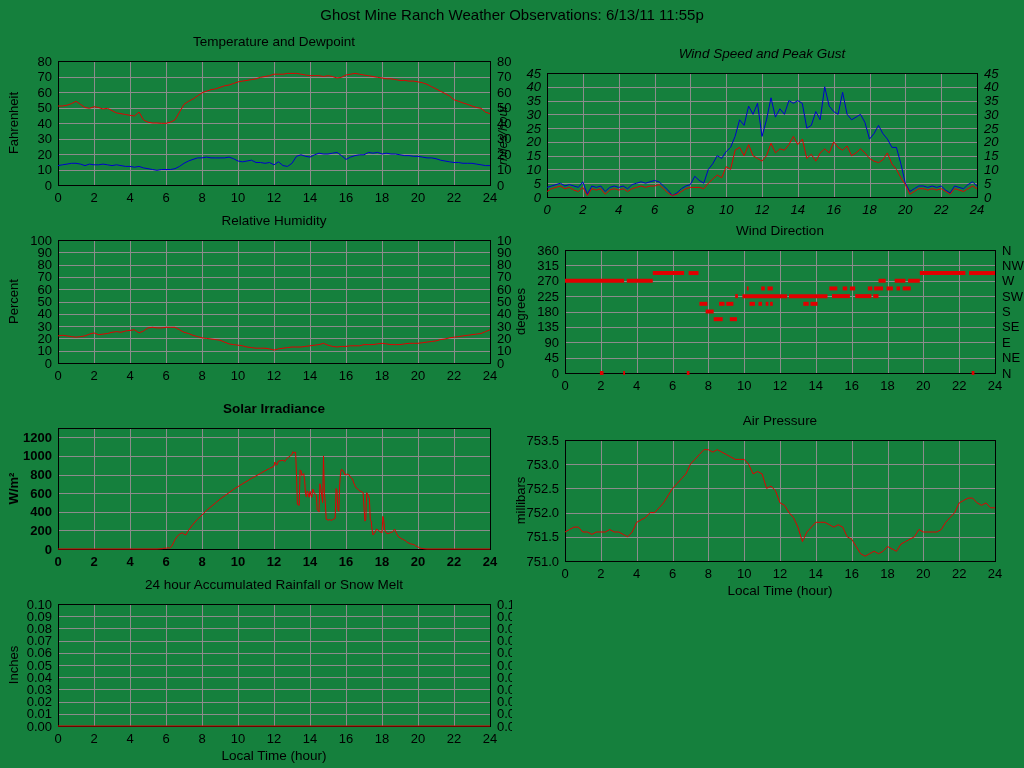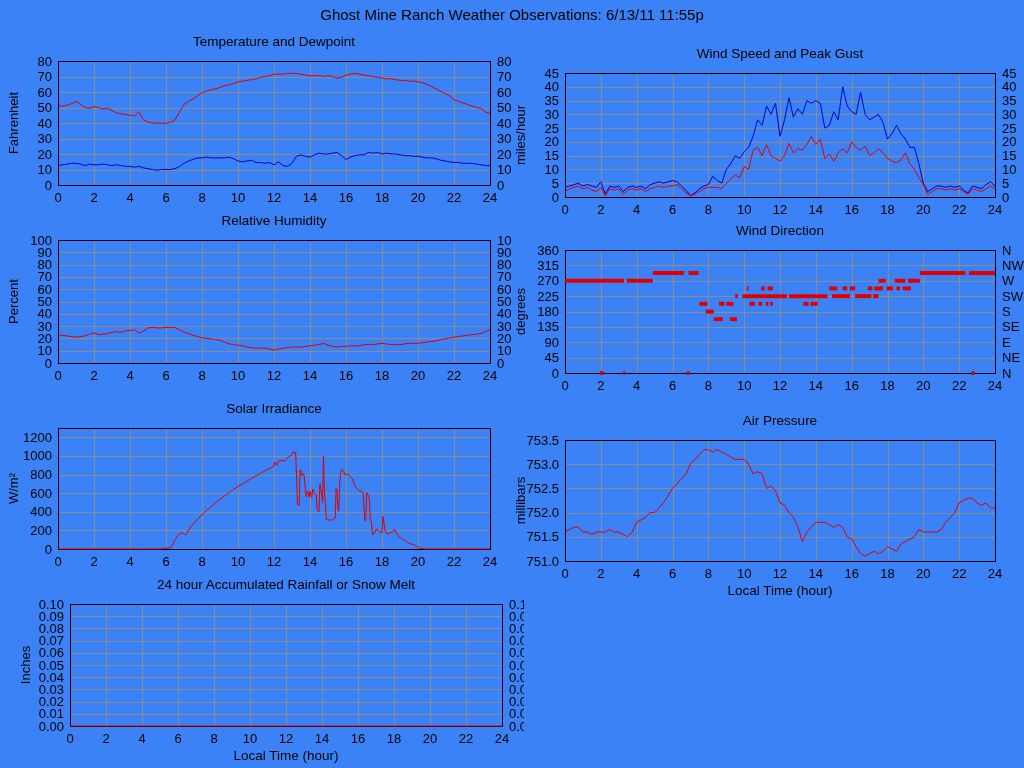--- a/index.html
+++ b/index.html
@@ -1,16 +1,16 @@
 <!DOCTYPE html>
 <html><head>
 <meta charset="utf-8">
 <style>
   html,body{margin:0;padding:0;background:#ffffff;}
-  #page{position:relative;width:1024px;height:768px;background:#3b82f6;overflow:hidden;
+  #page{position:relative;width:1024px;height:768px;background:#15803d;overflow:hidden;
         font-family:"Liberation Sans", sans-serif;color:#000;}
   #main-title{position:absolute;top:6px;left:0;width:1024px;margin:0;text-align:center;
               font-size:15px;font-weight:normal;}
   .chart{position:absolute;}
   svg text{font-family:"Liberation Sans", sans-serif;fill:#000;}
 </style>
 </head>
 <body>
 
 <div id="page">
@@ -70,21 +70,21 @@
         <text x="274" y="178" text-anchor="middle" font-size="13">12</text>
         <text x="310" y="178" text-anchor="middle" font-size="13">14</text>
         <text x="346" y="178" text-anchor="middle" font-size="13">16</text>
         <text x="382" y="178" text-anchor="middle" font-size="13">18</text>
         <text x="418" y="178" text-anchor="middle" font-size="13">20</text>
         <text x="454" y="178" text-anchor="middle" font-size="13">22</text>
         <text x="490" y="178" text-anchor="middle" font-size="13">24</text>
         <polyline points="58.0,82.0 62.5,82.0 67.0,81.2 71.5,79.6 76.0,77.3 80.5,80.4 85.0,83.5 89.5,84.3 94.0,82.7 98.5,83.5 103.0,85.0 107.5,84.3 112.0,86.6 116.5,88.9 121.0,89.7 125.5,90.5 130.0,91.3 134.5,92.0 139.0,88.1 143.5,95.9 148.0,98.2 152.5,99.0 157.0,99.0 161.5,99.3 166.0,99.3 170.5,98.2 175.0,95.9 179.5,88.1 184.0,80.4 188.5,77.3 193.0,75.0 197.5,71.9 202.0,68.8 206.5,67.2 211.0,65.7 215.5,64.9 220.0,63.4 224.5,61.8 229.0,61.0 233.5,59.5 238.0,57.9 242.5,57.1 247.0,56.4 251.5,55.6 256.0,54.8 260.5,53.3 265.0,52.5 269.5,51.7 274.0,50.2 278.5,50.2 283.0,50.2 287.5,49.4 292.0,49.4 296.5,49.4 301.0,50.2 305.5,51.0 310.0,51.7 314.5,51.7 319.0,51.7 323.5,52.5 328.0,51.7 332.5,52.5 337.0,54.0 341.5,53.3 346.0,51.0 350.5,50.2 355.0,49.4 359.5,50.2 364.0,51.0 368.5,51.7 373.0,52.5 377.5,53.3 382.0,54.0 386.5,54.8 391.0,54.8 395.5,55.6 400.0,56.4 404.5,56.4 409.0,57.1 413.5,57.1 418.0,57.9 422.5,58.7 427.0,60.3 431.5,62.6 436.0,64.9 440.5,67.2 445.0,69.5 449.5,71.9 454.0,75.8 458.5,77.3 463.0,78.9 467.5,80.4 472.0,82.0 476.5,83.5 481.0,84.3 485.5,88.1 490.0,89.7" fill="none" stroke="#e00000" stroke-width="1"></polyline>
         <polyline points="58.0,141.6 62.5,140.8 67.0,140.1 71.5,139.3 76.0,139.3 80.5,140.1 85.0,141.6 89.5,140.1 94.0,140.8 98.5,140.8 103.0,140.1 107.5,140.8 112.0,141.6 116.5,140.8 121.0,141.6 125.5,142.4 130.0,142.4 134.5,143.2 139.0,142.4 143.5,143.9 148.0,144.7 152.5,145.5 157.0,146.3 161.5,145.5 166.0,145.5 170.5,145.5 175.0,144.7 179.5,142.4 184.0,139.3 188.5,137.0 193.0,135.4 197.5,133.9 202.0,133.9 206.5,133.1 211.0,133.9 215.5,133.9 220.0,133.9 224.5,133.9 229.0,133.1 233.5,134.7 238.0,137.0 242.5,137.8 247.0,137.0 251.5,136.2 256.0,138.5 260.5,138.5 265.0,139.3 269.5,138.5 274.0,140.8 278.5,137.8 283.0,141.6 287.5,142.4 292.0,139.3 296.5,132.3 301.0,130.8 305.5,132.3 310.0,133.1 314.5,130.8 319.0,129.2 323.5,130.0 328.0,130.0 332.5,129.2 337.0,128.4 341.5,131.6 346.0,135.4 350.5,133.1 355.0,131.6 359.5,130.8 364.0,130.8 368.5,128.4 373.0,129.2 377.5,128.4 382.0,130.0 386.5,129.2 391.0,130.0 395.5,130.0 400.0,130.8 404.5,131.6 409.0,131.6 413.5,132.3 418.0,132.3 422.5,133.1 427.0,133.9 431.5,133.9 436.0,134.7 440.5,136.2 445.0,137.0 449.5,137.8 454.0,138.5 458.5,138.5 463.0,139.3 467.5,139.3 472.0,139.3 476.5,140.1 481.0,140.8 485.5,141.6 490.0,141.6" fill="none" stroke="#0000cc" stroke-width="1"></polyline>
       </svg></div>
-  <div class="chart" style="left: 512px; top: 36px; width: 512px; height: 180px;"><svg width="512" height="180">
+  <div class="chart" style="left: 494px; top: 36px; width: 512px; height: 180px; font-style: italic;"><svg width="512" height="180">
         <g stroke="#8c8c8c" stroke-width="1">
           <line x1="53.5" y1="37" x2="53.5" y2="161"></line>
           <line x1="89.5" y1="37" x2="89.5" y2="161"></line>
           <line x1="125.5" y1="37" x2="125.5" y2="161"></line>
           <line x1="161.5" y1="37" x2="161.5" y2="161"></line>
           <line x1="196.5" y1="37" x2="196.5" y2="161"></line>
           <line x1="232.5" y1="37" x2="232.5" y2="161"></line>
           <line x1="268.5" y1="37" x2="268.5" y2="161"></line>
           <line x1="304.5" y1="37" x2="304.5" y2="161"></line>
           <line x1="340.5" y1="37" x2="340.5" y2="161"></line>
@@ -304,21 +304,21 @@
         <line x1="291.3" y1="89.8125" x2="296.7" y2="89.8125" stroke="#e00000" stroke-width="4"></line>
         <line x1="298.5" y1="89.8125" x2="305.6" y2="89.8125" stroke="#e00000" stroke-width="4"></line>
         <line x1="193.6" y1="97.5" x2="201.7" y2="97.5" stroke="#e00000" stroke-width="4"></line>
         <line x1="201.7" y1="105.1875" x2="210.7" y2="105.1875" stroke="#e00000" stroke-width="4"></line>
         <line x1="217.8" y1="105.1875" x2="225.0" y2="105.1875" stroke="#e00000" stroke-width="4"></line>
         <line x1="87.9" y1="159" x2="91.5" y2="159" stroke="#e00000" stroke-width="4"></line>
         <line x1="111.2" y1="159" x2="113.0" y2="159" stroke="#e00000" stroke-width="4"></line>
         <line x1="174.8" y1="159" x2="177.5" y2="159" stroke="#e00000" stroke-width="4"></line>
         <line x1="459.7" y1="159" x2="462.4" y2="159" stroke="#e00000" stroke-width="4"></line>
       </svg></div>
-  <div class="chart" style="left: 0px; top: 396px; width: 512px; height: 182px;"><svg width="512" height="182">
+  <div class="chart" style="left: 0px; top: 396px; width: 512px; height: 182px; font-weight: bold;"><svg width="512" height="182">
         <g stroke="#8c8c8c" stroke-width="1">
           <line x1="58.5" y1="32" x2="58.5" y2="153"></line>
           <line x1="94.5" y1="32" x2="94.5" y2="153"></line>
           <line x1="130.5" y1="32" x2="130.5" y2="153"></line>
           <line x1="166.5" y1="32" x2="166.5" y2="153"></line>
           <line x1="202.5" y1="32" x2="202.5" y2="153"></line>
           <line x1="238.5" y1="32" x2="238.5" y2="153"></line>
           <line x1="274.5" y1="32" x2="274.5" y2="153"></line>
           <line x1="310.5" y1="32" x2="310.5" y2="153"></line>
           <line x1="346.5" y1="32" x2="346.5" y2="153"></line>
@@ -399,21 +399,21 @@
         <text x="268" y="170" text-anchor="middle" font-size="13">12</text>
         <text x="303.83333333333337" y="170" text-anchor="middle" font-size="13">14</text>
         <text x="339.66666666666663" y="170" text-anchor="middle" font-size="13">16</text>
         <text x="375.5" y="170" text-anchor="middle" font-size="13">18</text>
         <text x="411.33333333333337" y="170" text-anchor="middle" font-size="13">20</text>
         <text x="447.16666666666663" y="170" text-anchor="middle" font-size="13">22</text>
         <text x="483" y="170" text-anchor="middle" font-size="13">24</text>
         <text x="268" y="187" text-anchor="middle" font-size="13.5">Local Time (hour)</text>
         <polyline points="53.0,124.0 57.5,121.5 62.0,119.1 66.4,119.1 70.9,124.0 75.4,124.0 79.9,126.4 84.4,124.0 88.8,124.0 93.3,124.0 97.8,121.5 102.3,124.0 106.8,124.0 111.2,126.4 115.7,128.8 120.2,124.0 124.7,114.3 129.1,111.9 133.6,109.4 138.1,104.6 142.6,104.6 147.1,99.8 151.5,94.9 156.0,87.7 160.5,80.4 165.0,75.6 169.5,70.7 173.9,65.9 178.4,56.2 182.9,51.4 187.4,46.5 191.9,41.7 196.3,41.7 200.8,44.1 205.3,41.7 209.8,44.1 214.3,46.5 218.7,48.9 223.2,51.4 227.7,51.4 232.2,51.4 236.6,56.2 241.1,65.9 245.6,63.5 250.1,65.9 254.6,80.4 259.0,78.0 263.5,82.8 268.0,94.9 272.5,97.3 277.0,104.6 281.4,109.4 285.9,119.1 290.4,133.6 294.9,124.0 299.4,119.1 303.8,114.3 308.3,114.3 312.8,114.3 317.3,116.7 321.8,119.1 326.2,116.7 330.7,119.1 335.2,128.8 339.7,131.2 344.1,138.5 348.6,145.7 353.1,148.2 357.6,145.7 362.1,143.3 366.5,145.7 371.0,143.3 375.5,138.5 380.0,140.9 384.5,143.3 388.9,136.1 393.4,133.6 397.9,131.2 402.4,128.8 406.9,121.5 411.3,124.0 415.8,124.0 420.3,124.0 424.8,124.0 429.3,121.5 433.7,114.3 438.2,109.4 442.7,104.6 447.2,94.9 451.6,92.5 456.1,90.1 460.6,90.1 465.1,94.9 469.6,97.3 474.0,94.9 478.5,99.8 483.0,99.8" fill="none" stroke="#e00000" stroke-width="1"></polyline>
       </svg></div>
-  <div class="chart" style="left: 0px; top: 578px; width: 512px; height: 190px; padding-left: 12px;"><svg width="512" height="190">
+  <div class="chart" style="left: 0px; top: 578px; width: 512px; height: 190px;"><svg width="512" height="190">
         <g stroke="#8c8c8c" stroke-width="1">
           <line x1="58.5" y1="26" x2="58.5" y2="148"></line>
           <line x1="94.5" y1="26" x2="94.5" y2="148"></line>
           <line x1="130.5" y1="26" x2="130.5" y2="148"></line>
           <line x1="166.5" y1="26" x2="166.5" y2="148"></line>
           <line x1="202.5" y1="26" x2="202.5" y2="148"></line>
           <line x1="238.5" y1="26" x2="238.5" y2="148"></line>
           <line x1="274.5" y1="26" x2="274.5" y2="148"></line>
           <line x1="310.5" y1="26" x2="310.5" y2="148"></line>
           <line x1="346.5" y1="26" x2="346.5" y2="148"></line>

